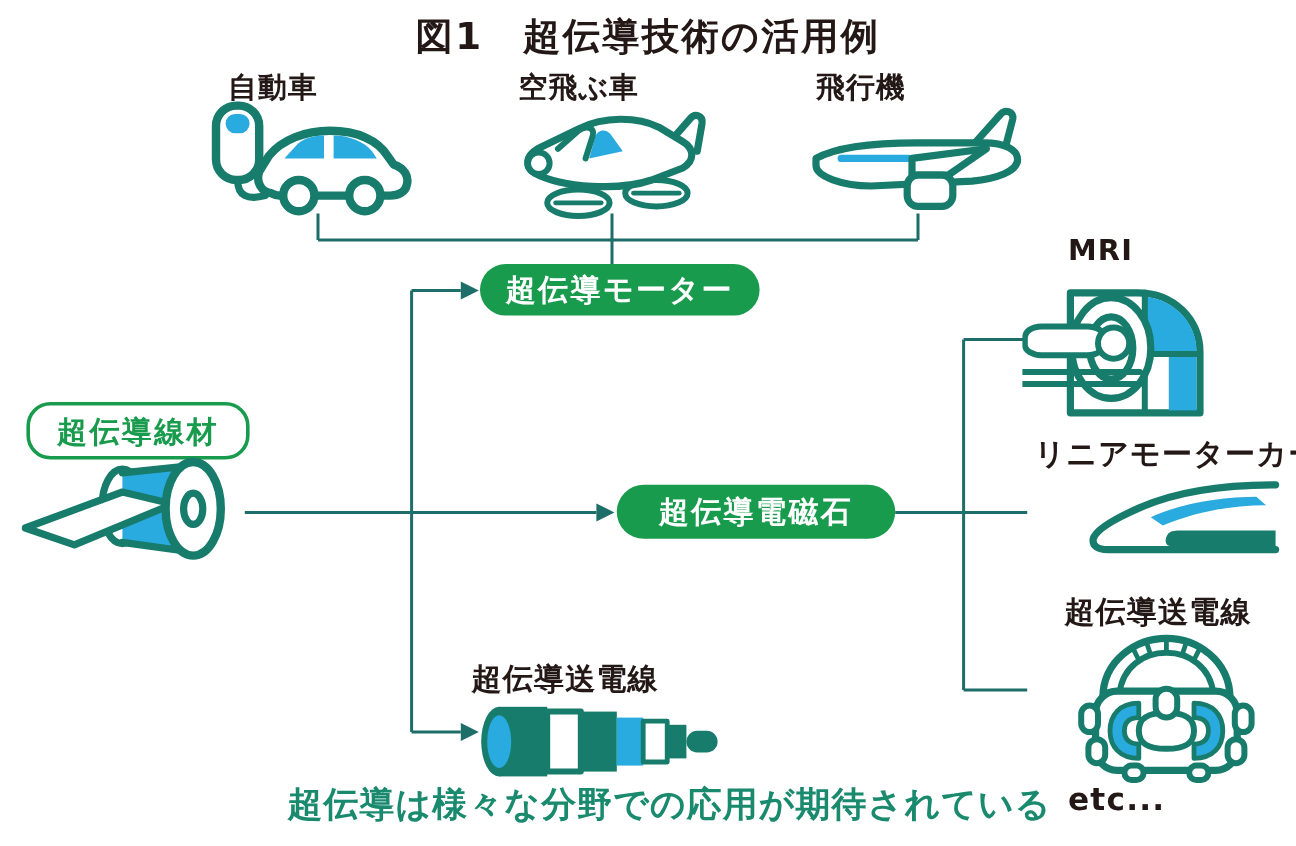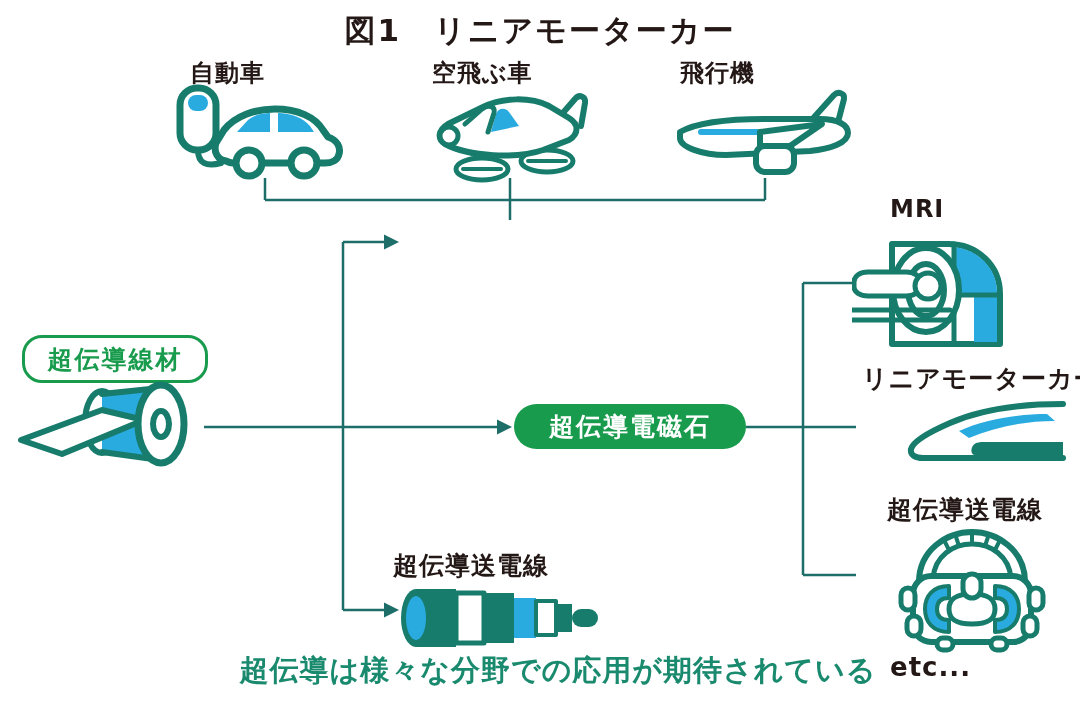--- a/index.html
+++ b/index.html
@@ -47,21 +47,21 @@
 <div class="canvas">
 
   <svg class="abs" style="left:0;top:0" width="1080" height="705" viewBox="0 0 1080 705">
     <path class="ln" stroke-width="2.5" d="M265,178 V200 M510,178 V200 M765,178 V200 M265,200 H765 M510,200 V220"></path>
     <path class="ln" stroke-width="2.5" d="M204,427 H497 M343,242 V610 M343,242 H384 M343,610 H384 M746,427 H803 M803,283 V575 M803,283 H853 M803,427 H856 M803,575 H856"></path>
     <polygon class="lf" points="497,419.5 512,427 497,434.5"></polygon>
     <polygon class="lf" points="384,234.5 399,242 384,249.5"></polygon>
     <polygon class="lf" points="384,602.5 399,610 384,617.5"></polygon>
   </svg>
 
-  <div class="abs title">図1　リニアモーターカー</div>
+  <div class="abs title">図1　超伝導技術の活用例</div>
 
   <div class="abs lbl" style="left:190px;top:57px;width:160px">自動車</div>
   <div class="abs lbl" style="left:432px;top:57px;width:160px">空飛ぶ車</div>
   <div class="abs lbl" style="left:680px;top:57px;width:160px">飛行機</div>
 
   <svg class="abs" style="left:173px;top:84px" width="178" height="97" viewBox="0 0 178 97">
     <rect class="ot" stroke-width="7" x="7" y="4" width="36" height="62" rx="17"></rect>
     <rect class="bf" x="15" y="11" width="20" height="16" rx="8"></rect>
     <path class="on" stroke-width="6" d="M25,66 C25,79 33,83 48,79"></path>
     <path class="ot" stroke-width="7" d="M53,77 C45,76 40,68 43,59 L51,46 C62,32 82,25 102,25 C125,25 142,33 150,46 L155,53 C164,56 168,63 166,70 C165,76 159,79 152,79 L60,79 C57,79 55,78 53,77 Z"></path>
@@ -84,20 +84,21 @@
   </svg>
 
   <svg class="abs" style="left:668px;top:88px" width="200" height="95" viewBox="0 0 200 95">
     <path class="ot" stroke-width="6" d="M140,36 L166,7 C170,3 177,5 176,11 L169,38"></path>
     <path class="ot" stroke-width="6" d="M12,44 C28,35 60,31 96,31 L152,31 C170,31 180,37 180,45 C180,55 162,61 142,63 L58,67 C34,67 12,59 12,50 Z"></path>
     <rect class="bf" x="30" y="41" width="62" height="6" rx="3"></rect>
     <path class="ot" stroke-width="6" d="M92,44 L154,36 L122,58 L92,58 Z"></path>
     <rect class="ot" stroke-width="6" x="88" y="58" width="38" height="26" rx="9"></rect>
   </svg>
 
+  <div class="abs pill" style="left:400px;top:220px;width:233px;height:43px">超伝導モーター</div>
 
   <div class="abs srcbox" style="left:22px;top:335px;width:180px;height:42px">超伝導線材</div>
 
   <svg class="abs" style="left:18px;top:380px" width="186" height="92" viewBox="0 0 186 92">
     <ellipse class="ot" stroke-width="6" cx="84" cy="42" rx="17" ry="31"></ellipse>
     <path class="bf" d="M84,14 L142,8 L142,80 L84,72 Z"></path>
     <path class="on" stroke-width="6" d="M84,14 L142,8 M84,72 L142,80"></path>
     <path class="ot" stroke-width="6" d="M3,60 L84,30 L126,40 L44,74 Z"></path>
     <ellipse class="ot" stroke-width="7" cx="143" cy="44" rx="23" ry="39"></ellipse>
     <ellipse class="ot" stroke-width="6" cx="143" cy="44" rx="8" ry="13"></ellipse>

